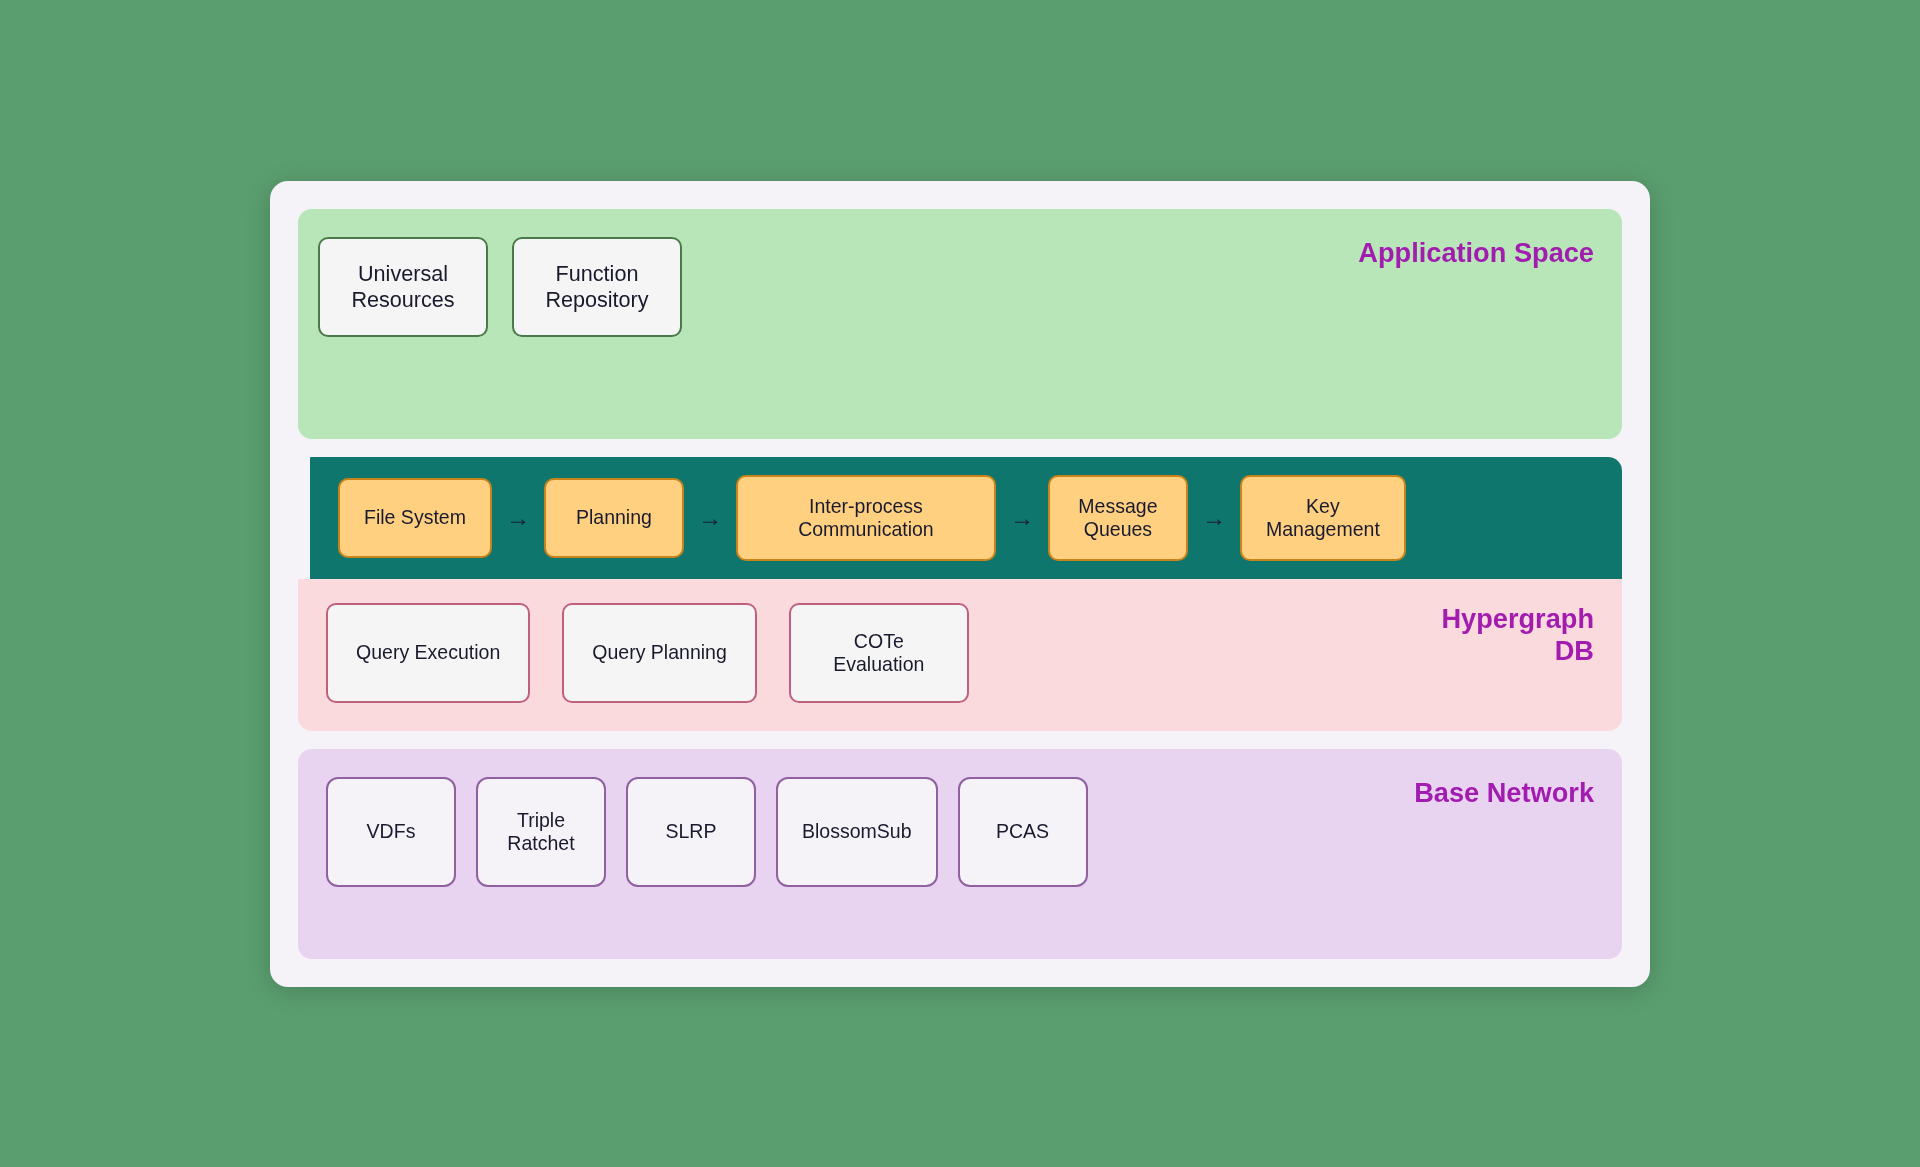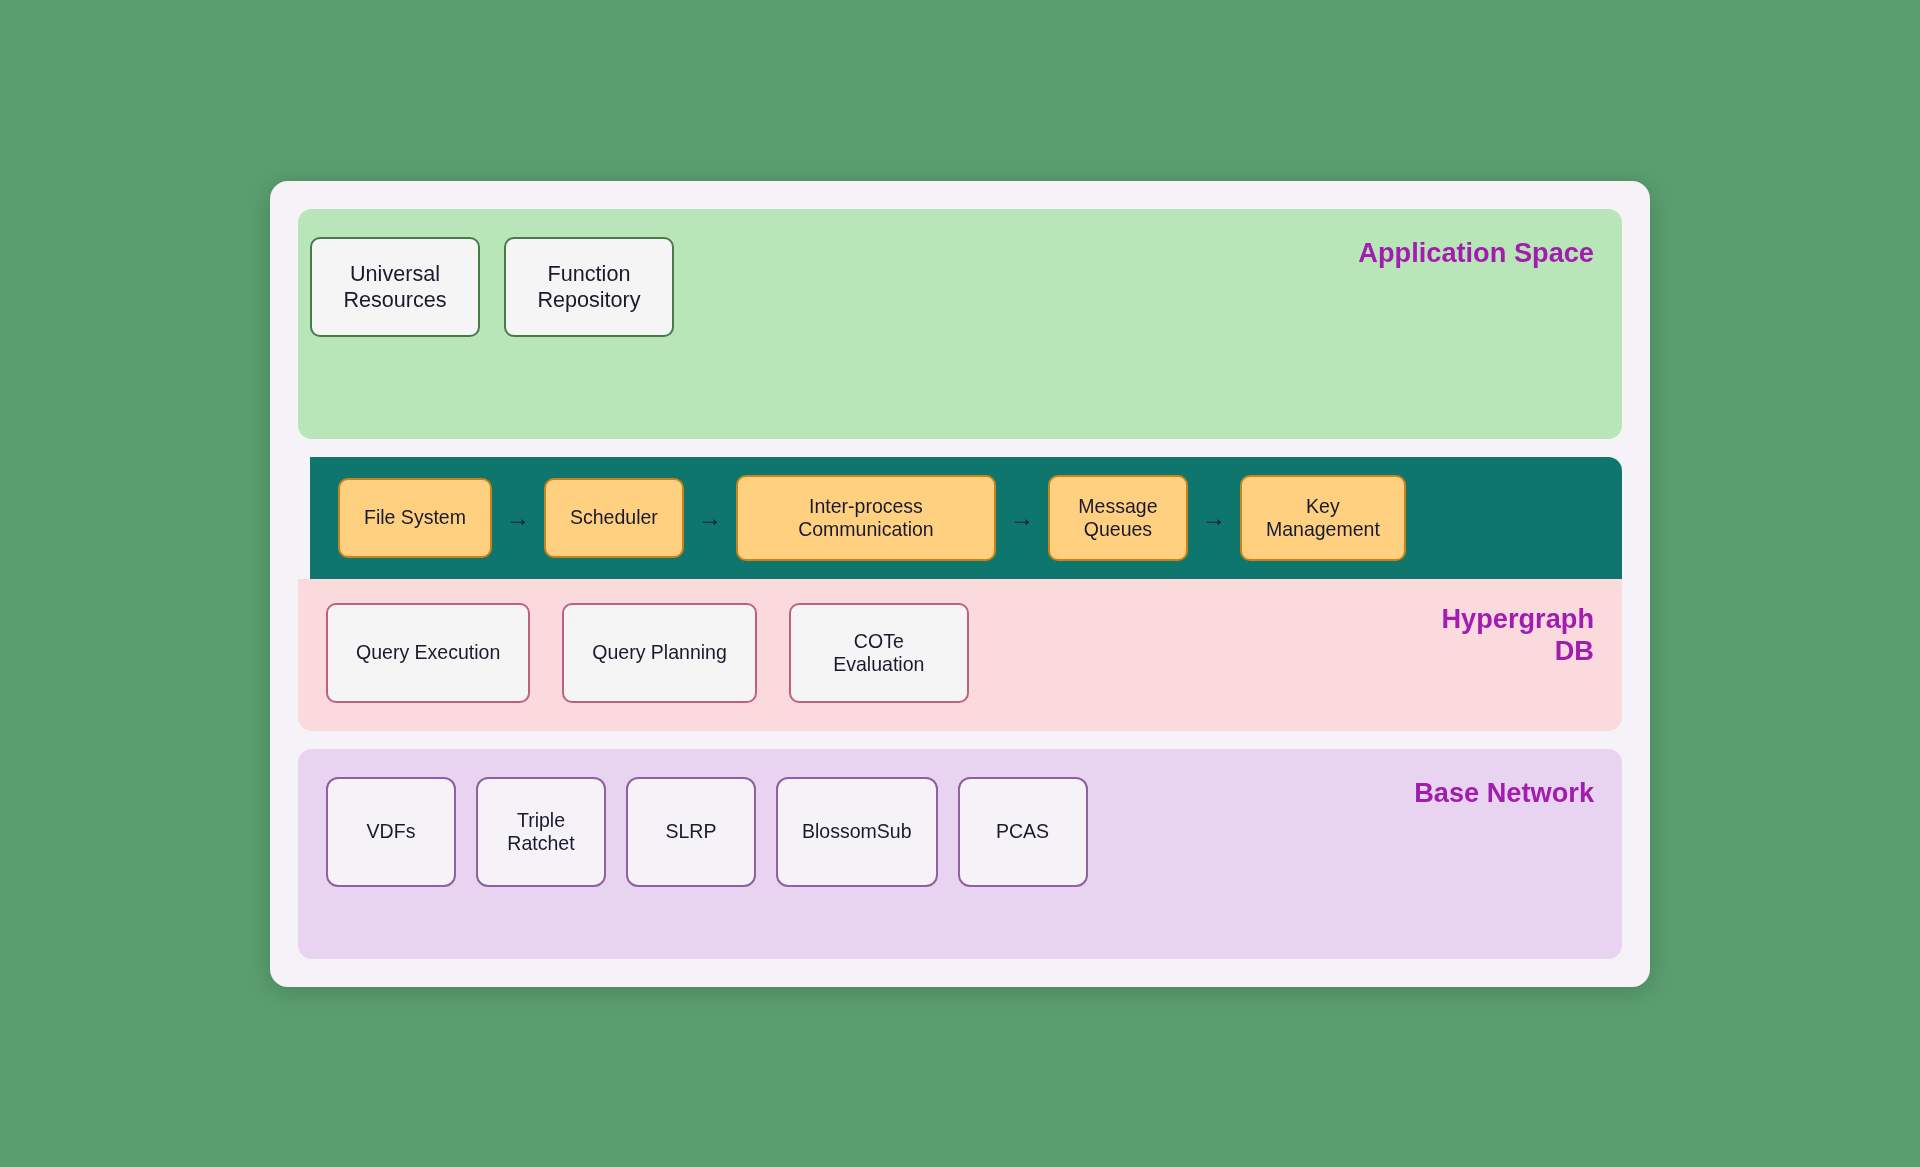--- a/index.html
+++ b/index.html
@@ -22,21 +22,21 @@
       box-shadow: 0 4px 24px rgba(0,0,0,0.18);
       display: flex;
       flex-direction: column;
       gap: 18px;
     }
 
     
     .section-app-space {
       background: #b8e6b8;
       border-radius: 14px;
-      padding: 28px 28px 32px 12px;
+      padding: 28px 28px 32px 20px;
       display: flex;
       align-items: flex-start;
       justify-content: space-between;
       min-height: 230px;
       position: relative;
     }
 
     .section-app-space .boxes-row {
       display: flex;
       flex-direction: row;
@@ -188,21 +188,21 @@
       <div class="green-box">Function<br>Repository</div>
     </div>
     <div class="section-label">Application Space</div>
   </div>
 
   <div class="section-kh-wrapper">
 
     <div class="kernel-row">
       <div class="orange-box">File System</div>
       <div class="arrow">→</div>
-      <div class="orange-box">Scheduler</div>
+      <div class="orange-box">Planning</div>
       <div class="arrow">→</div>
       <div class="orange-box wide">Inter-process<br>Communication</div>
       <div class="arrow">→</div>
       <div class="orange-box">Message<br>Queues</div>
       <div class="arrow">→</div>
       <div class="orange-box">Key<br>Management</div>
     </div>
 
     <div class="hypergraph-row">
       <div class="boxes-row">

